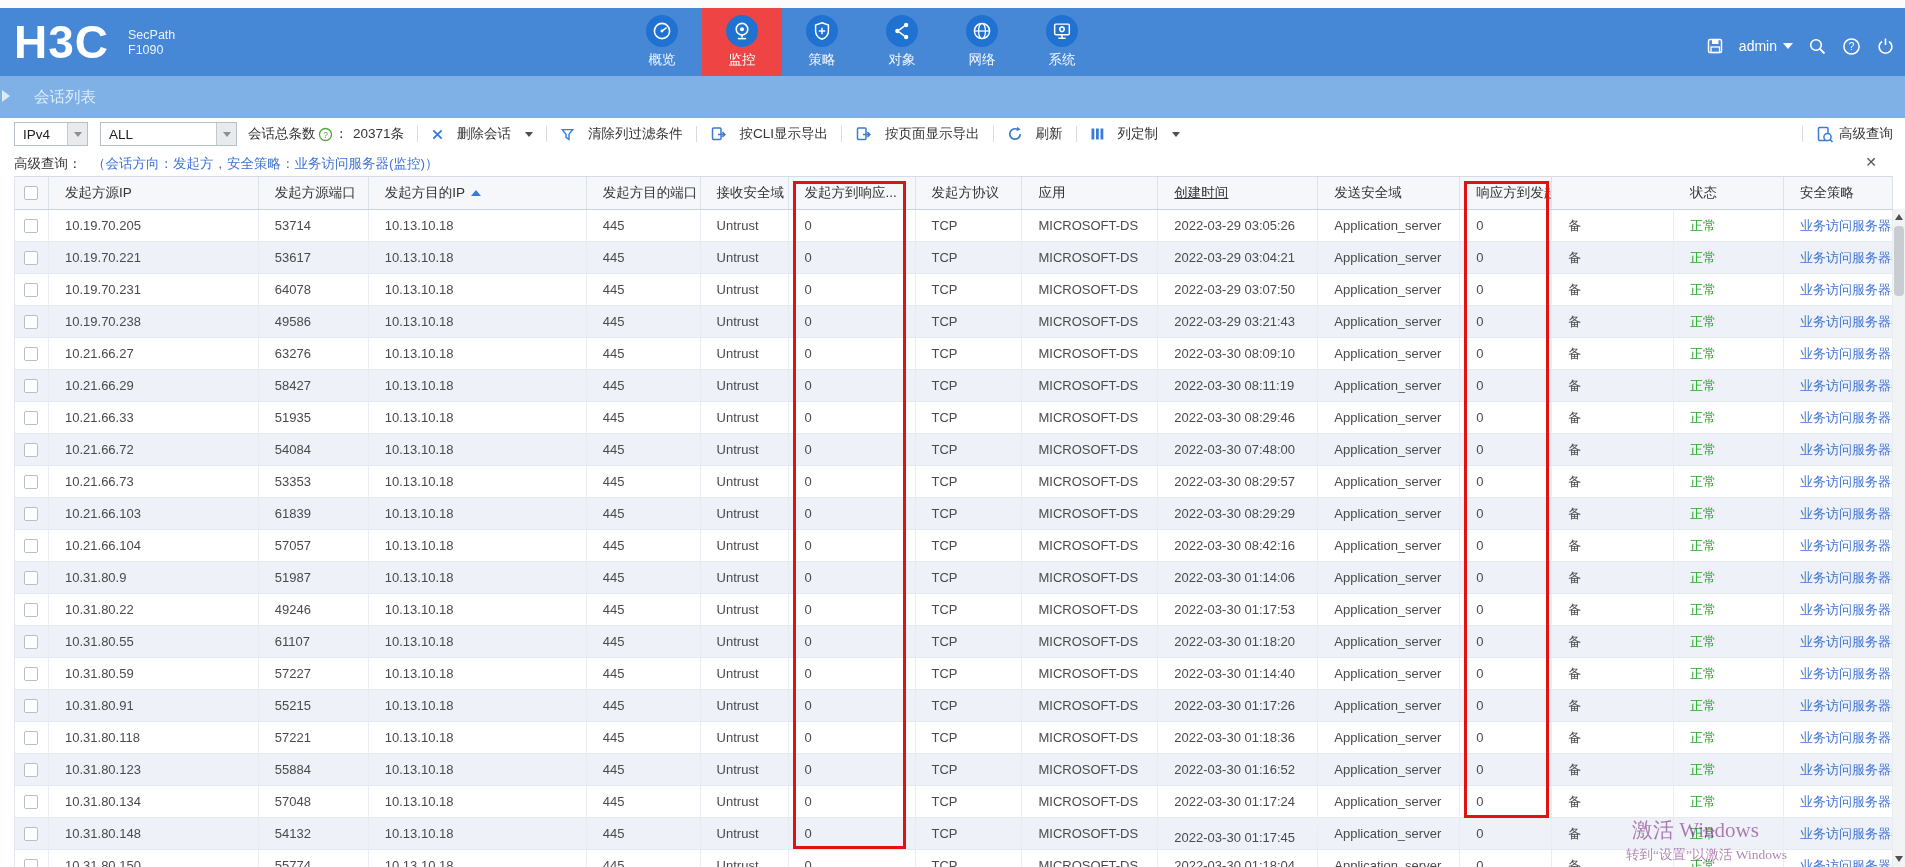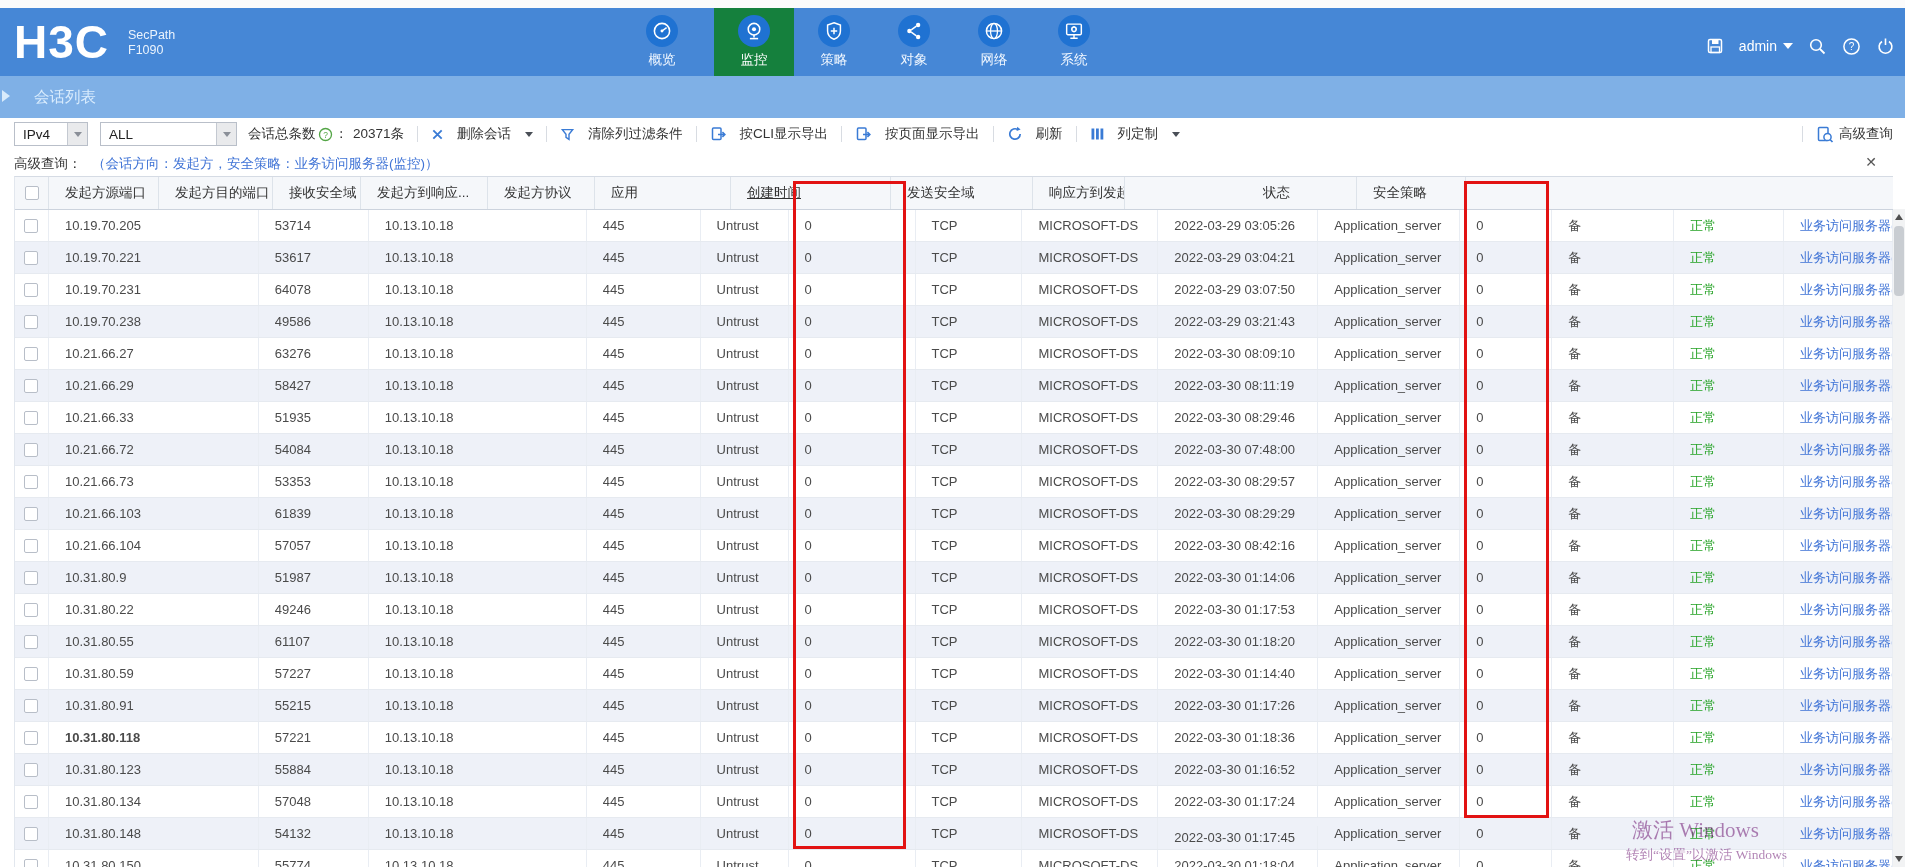--- a/index.html
+++ b/index.html
@@ -10,21 +10,21 @@
   
   .topstrip { position:absolute; left:0; top:0; width:1905px; height:8px; background:#fbfbfb; }
   .topbar { position:absolute; left:0; top:8px; width:1905px; height:68px; background:#4687d6; }
   .logo { position:absolute; left:14px; top:10px; color:#fff; font-size:46px; font-weight:900;
           letter-spacing:1px; line-height:48px; }
   .product { position:absolute; left:128px; top:20px; color:#eaf3fd; font-size:12.5px; line-height:15px; }
 
   .mainmenu { position:absolute; left:622px; top:0; height:68px; display:flex; }
   .nav-item { width:80px; height:68px; display:flex; flex-direction:column; align-items:center;
               justify-content:flex-start; padding-top:7px; cursor:pointer; }
-  .nav-item.active { background:#15803d;margin-left:12px; }
+  .nav-item.active { background:#ef4444; }
   .nav-circle { width:32px; height:32px; border-radius:50%; background:#1f72d2; display:flex;
                 align-items:center; justify-content:center; }
   .nav-label { color:#f2f8ff; font-size:13.5px; margin-top:4px; }
   .nav-item.active .nav-label { color:#ffffff; }
 
   .userbar { position:absolute; right:10px; top:8px; height:60px; display:flex; align-items:center;
              color:#fff; font-size:14px; }
   .userbar .ub { display:flex; align-items:center; margin-left:15px; cursor:pointer; }
   .caret-down { width:0; height:0; border-left:5px solid transparent; border-right:5px solid transparent;
                 border-top:6px solid #fff; margin-left:6px; }
@@ -305,23 +305,30 @@
     <span class="adv-label">高级查询：</span>
     <span class="adv-criteria">（会话方向：发起方，安全策略：业务访问服务器(监控)）</span>
     <span class="adv-close">✕</span>
   </div>
 
   <div class="tablewrap">
     <div class="thead" id="thead">
         <div class="th th-cb" style="width: 34px;">
           <span class="cb"></span>
         </div>
+        <div class="th" style="width: 210px;">
+          <span>发起方源IP</span>
+        </div>
         <div class="th" style="width: 110px;">
           <span>发起方源端口</span>
         </div>
+        <div class="th" style="width: 218px;">
+          <span>发起方目的IP</span>
+          <i class="sort-asc"></i>
+        </div>
         <div class="th" style="width: 114px;">
           <span>发起方目的端口</span>
         </div>
         <div class="th" style="width: 88px;">
           <span>接收安全域</span>
         </div>
         <div class="th" style="width: 127px;">
           <span>发起方到响应...</span>
         </div>
         <div class="th" style="width: 107px;">
@@ -651,21 +658,21 @@
           <div class="td" style="width: 142px;">Application_server</div>
           <div class="td" style="width: 92px;">0</div>
           <div class="td" style="width: 122px;">备</div>
           <div class="td green" style="width: 110px;">正常</div>
           <div class="td link" style="width: 109px;">业务访问服务器(监控)</div>
         </div>
         <div class="trow">
           <div class="td td-cb" style="width: 34px;">
             <span class="cb"></span>
           </div>
-          <div class="td" style="width: 210px; font-weight: bold;">10.31.80.118</div>
+          <div class="td" style="width: 210px;">10.31.80.118</div>
           <div class="td" style="width: 110px;">57221</div>
           <div class="td" style="width: 218px;">10.13.10.18</div>
           <div class="td" style="width: 114px;">445</div>
           <div class="td" style="width: 88px;">Untrust</div>
           <div class="td" style="width: 127px;">0</div>
           <div class="td" style="width: 107px;">TCP</div>
           <div class="td" style="width: 136px;">MICROSOFT-DS</div>
           <div class="td" style="width: 160px;">2022-03-30 01:18:36</div>
           <div class="td" style="width: 142px;">Application_server</div>
           <div class="td" style="width: 92px;">0</div>

